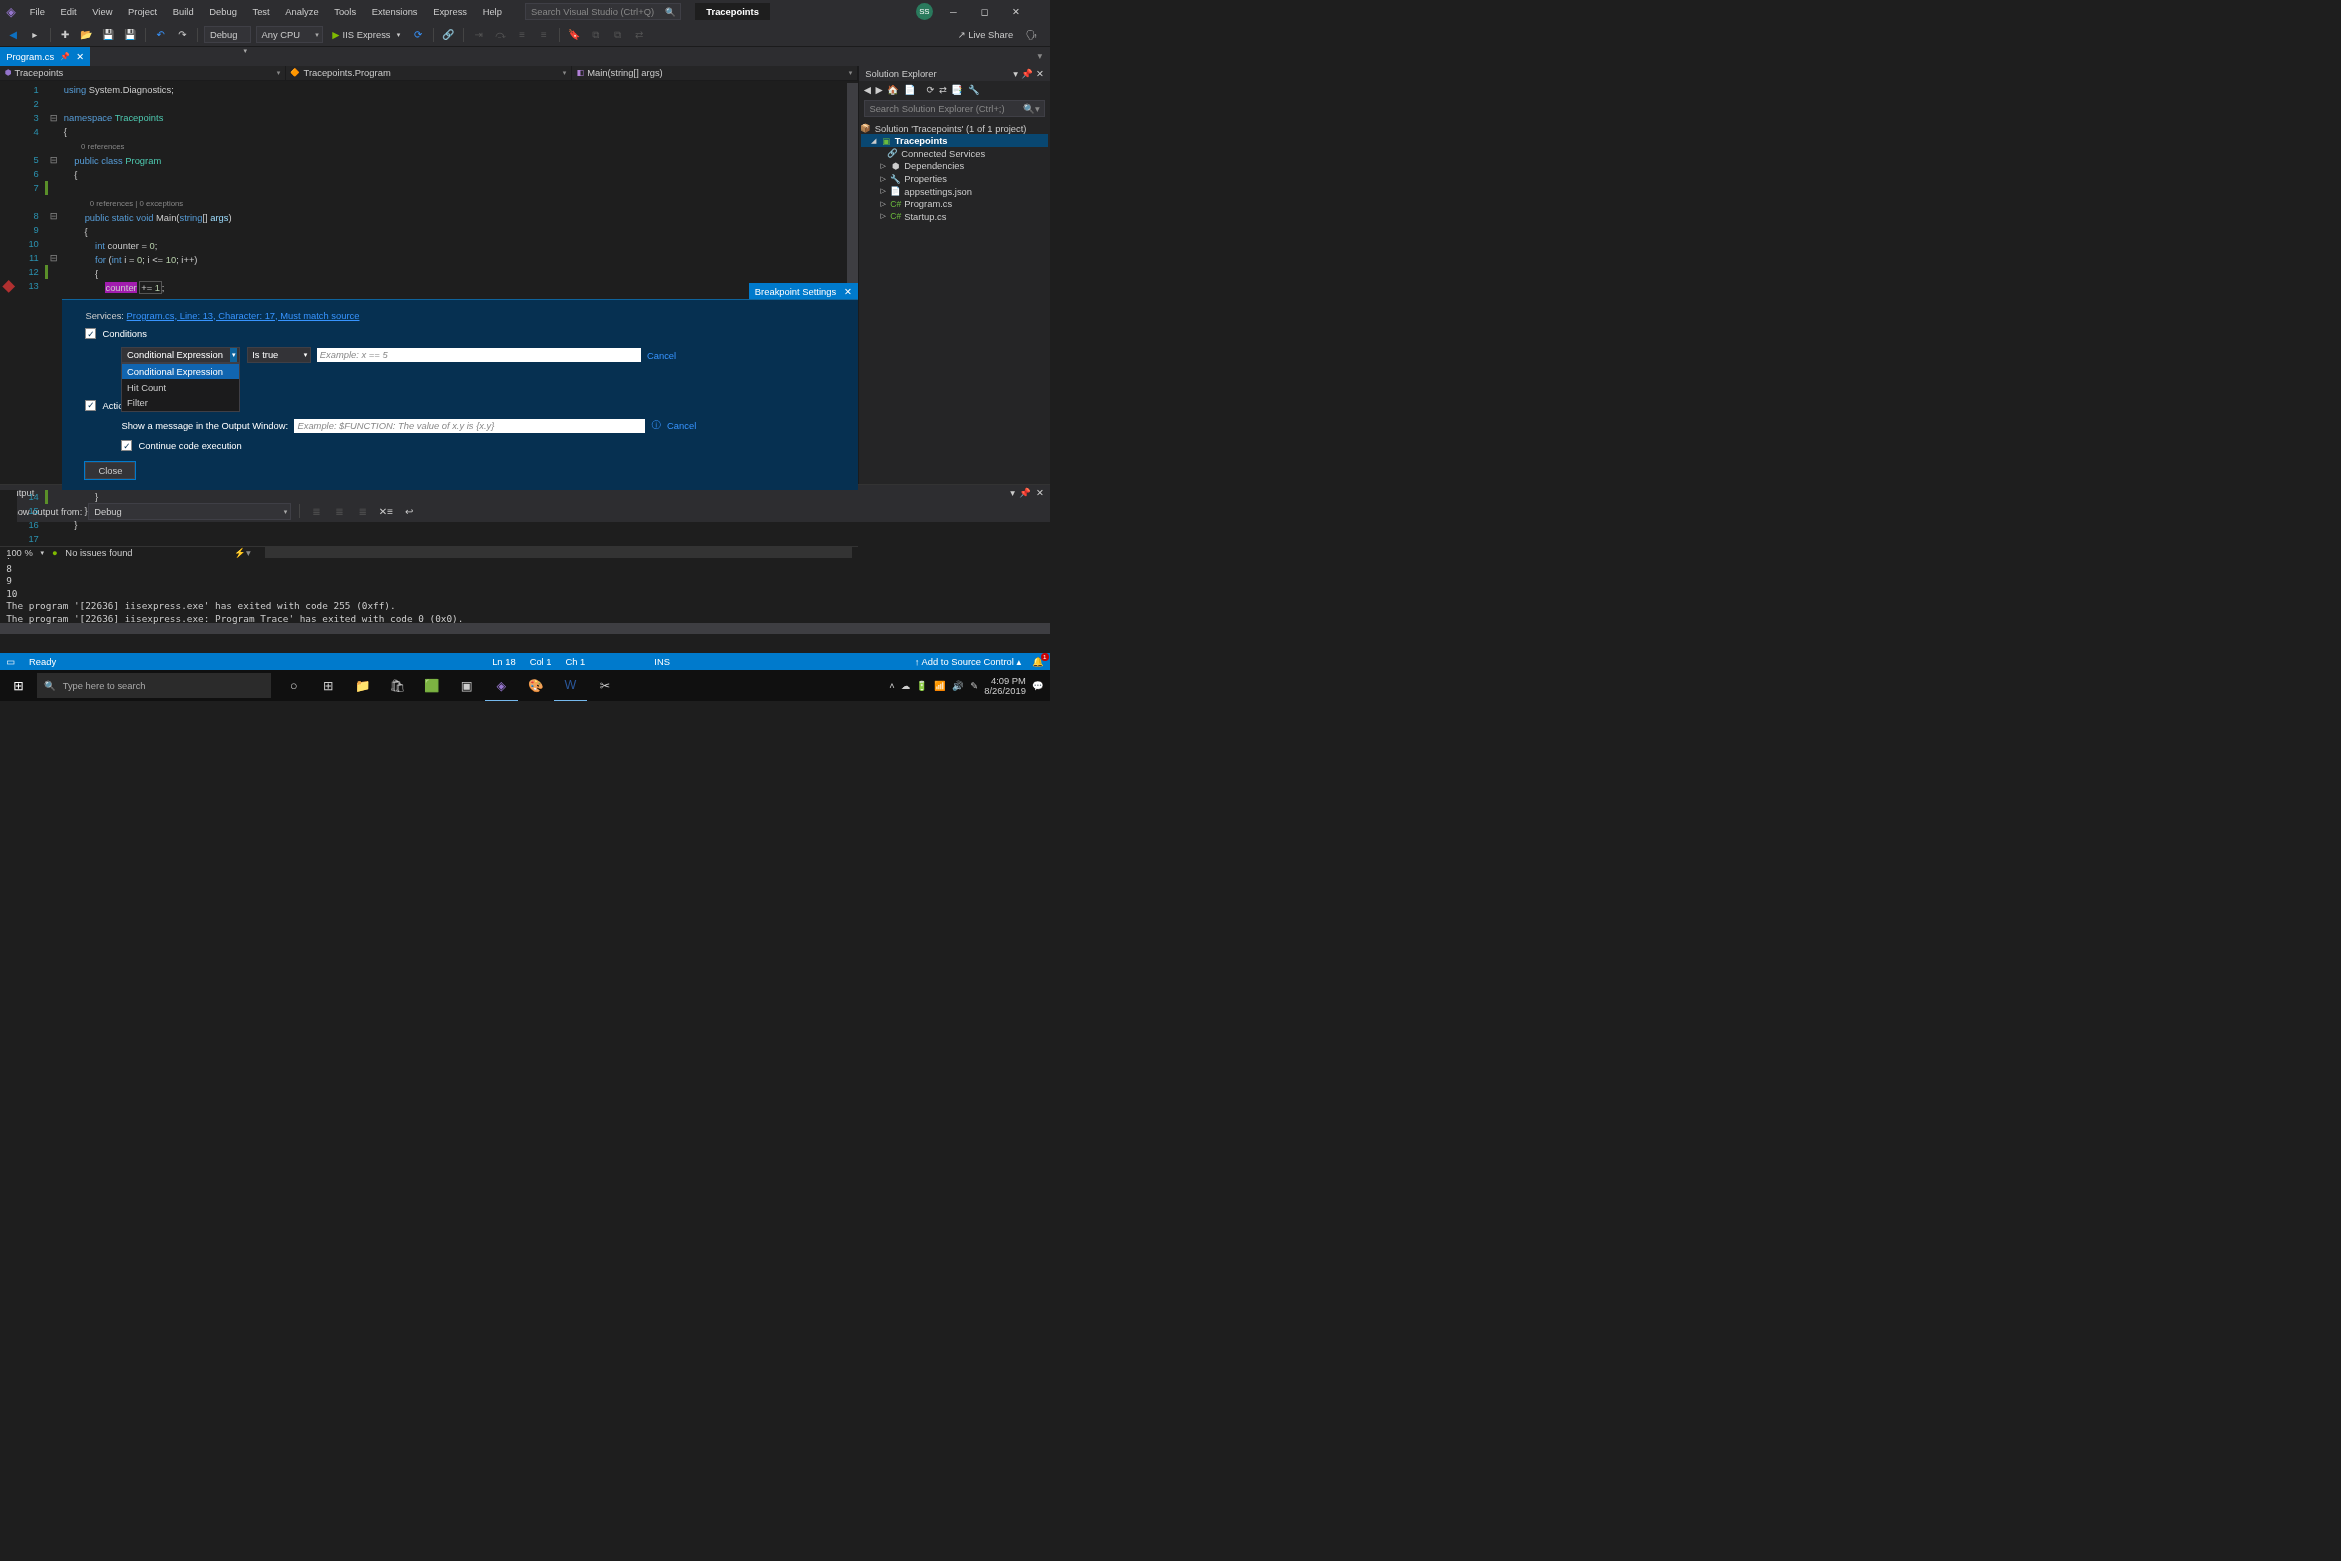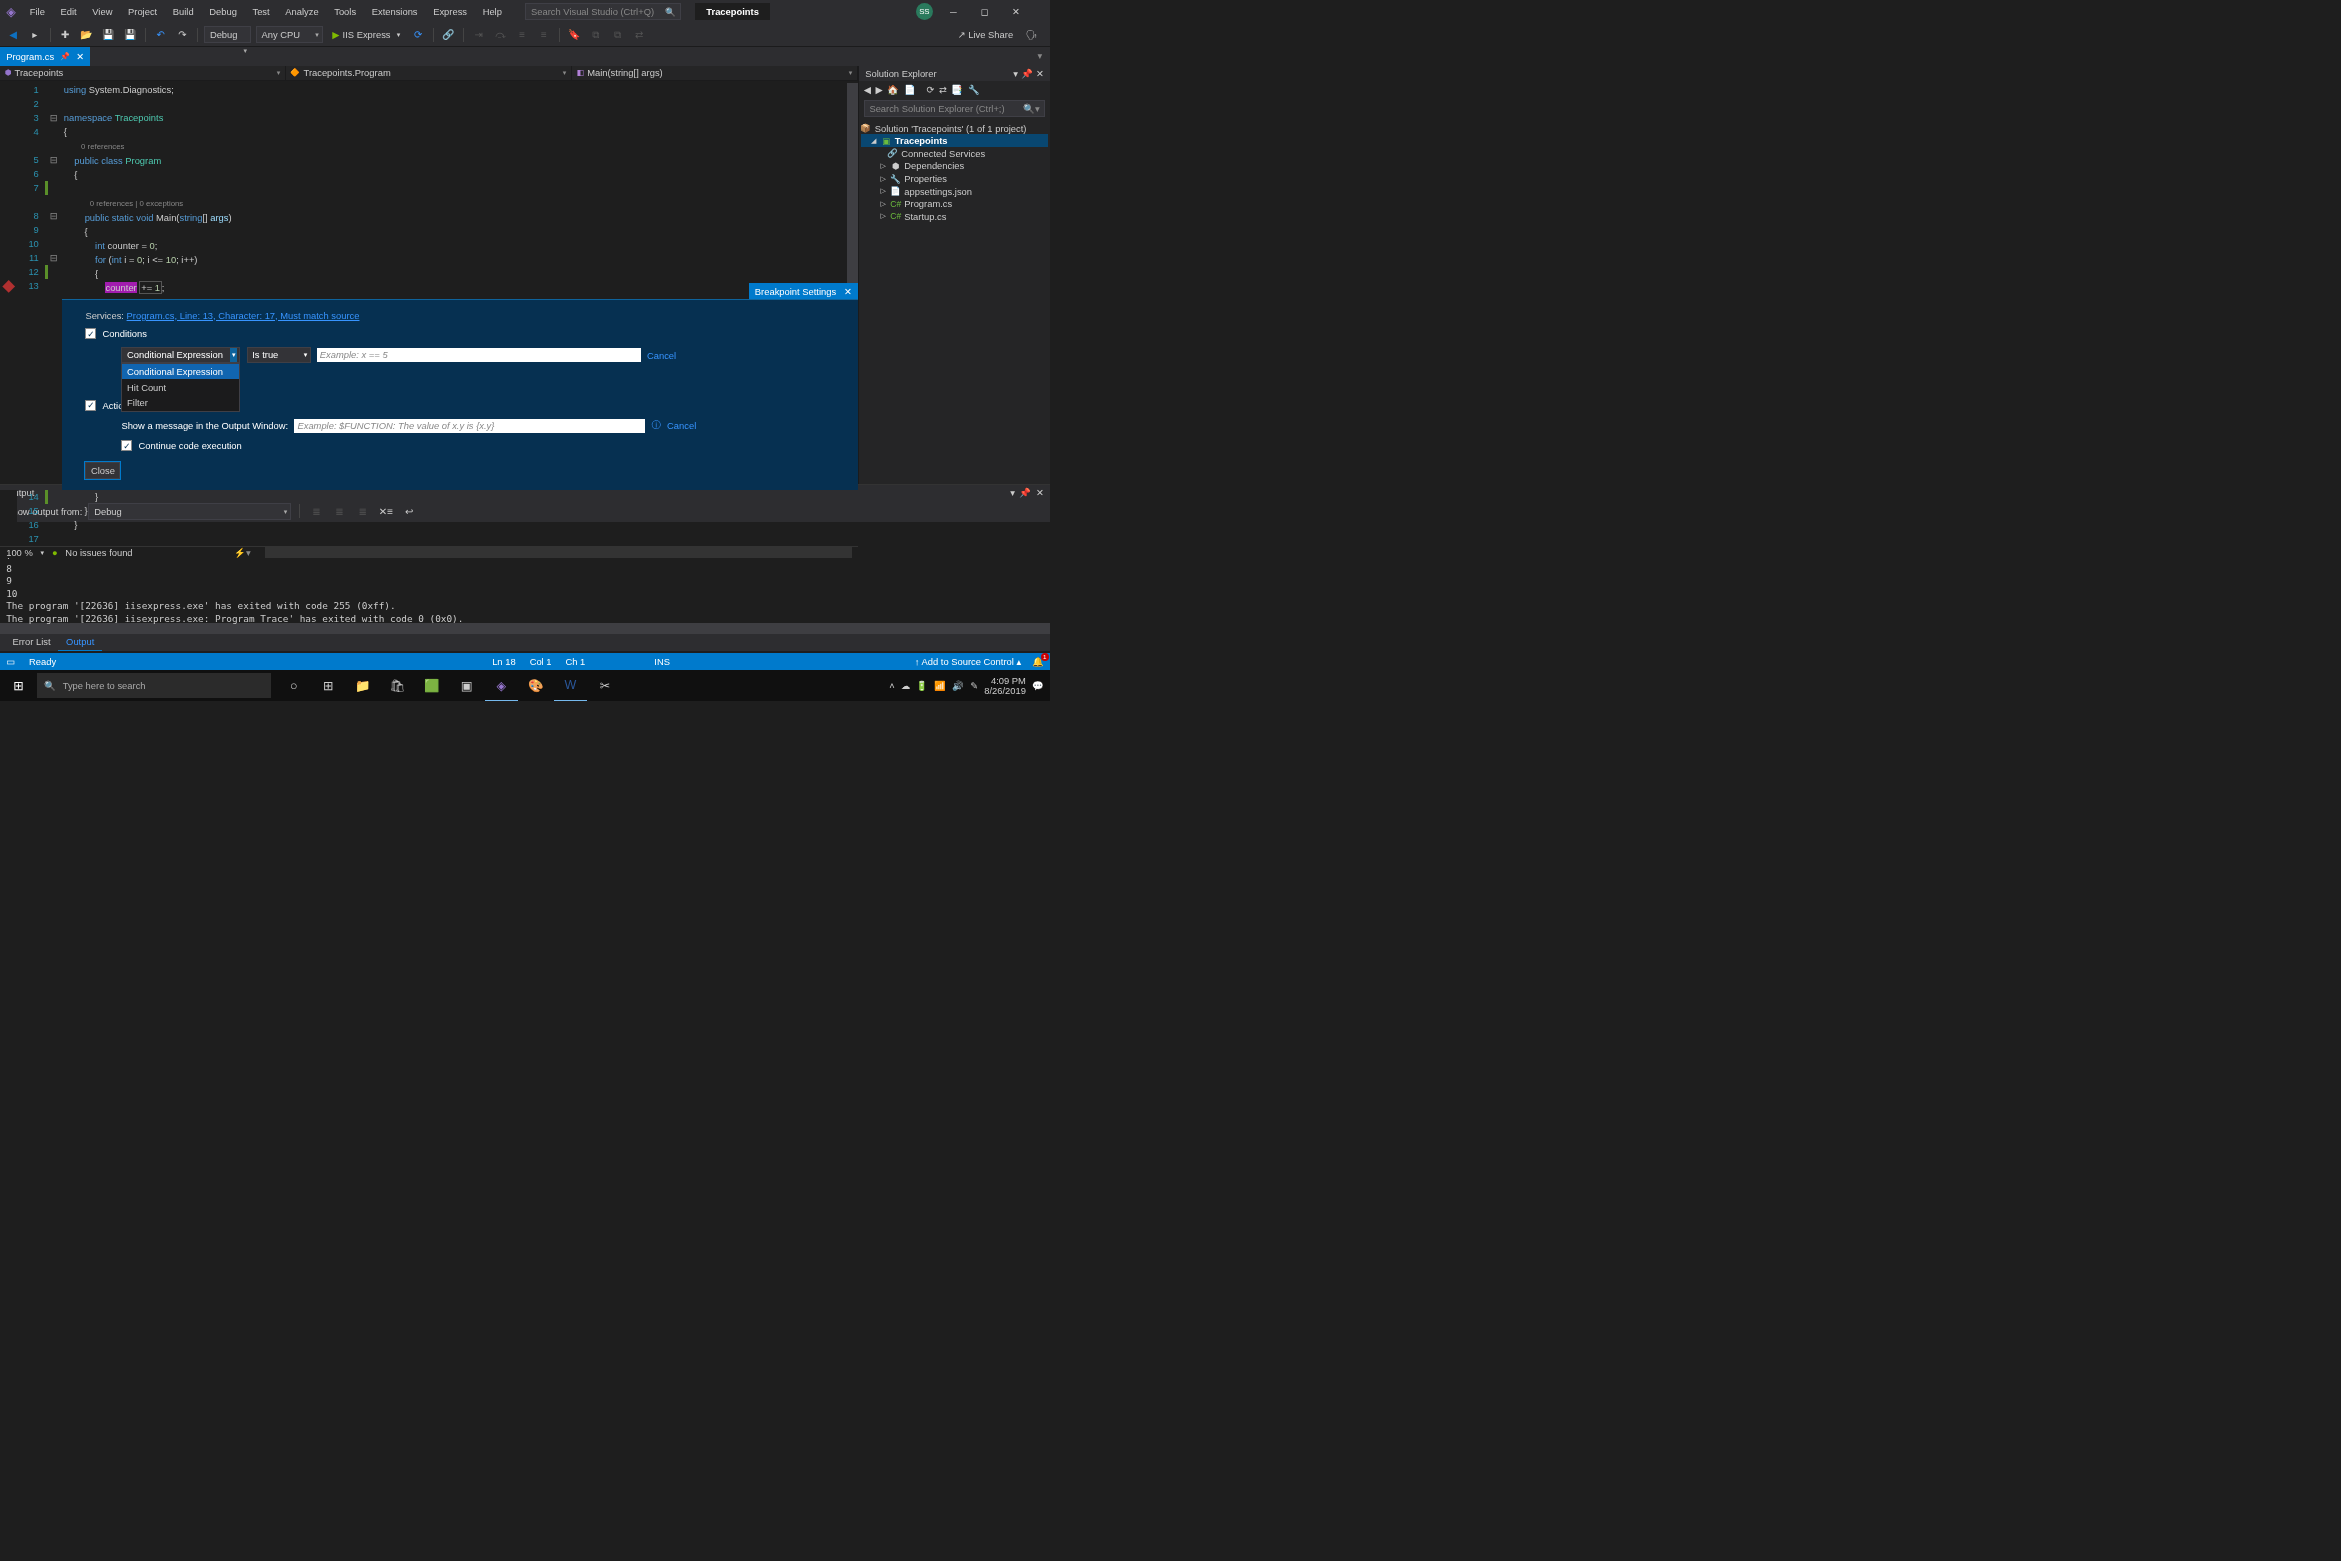--- a/index.html
+++ b/index.html
@@ -55,21 +55,21 @@
 .bp-row { margin-top:7.8px; display:flex; align-items:center; gap:6.2px; }
 .chk { width:11px; height:11px; background:#fff; border:0.8px solid #888; display:inline-flex; align-items:center; justify-content:center; color:#063051; font-size:8.6px; }
 .combo { height:15.6px; background:#333337; border:0.8px solid #3f3f46; color:#fff; padding:0 12.5px 0 4.7px; position:relative; line-height:14px; }
 .combo::after { content:"▾"; position:absolute; right:2.3px; color:#fff; font-size:7px; }
 .combo.blue::after { background:#0e639c; padding:0 1.6px; }
 .txt-input { height:14px; background:#fff; color:#333; padding:0 3.1px; font-style:italic; color:#888; line-height:14px; }
 .link { color:#3794ff; }
 .combo-list { position:absolute; background:#1b1b1c; border:0.8px solid #3f3f46; width:119px; z-index:10; }
 .combo-opt { padding:2.3px 4.7px; color:#ccc; }
 .combo-opt.sel { background:#1165b0; color:#fff; }
-.btn-close { margin-top:11px; width:35px; height:17px; background:#333337; border:0.8px solid #3f3f46; color:#ccc; text-align:center; line-height:15.6px; outline:0.8px solid #007acc; outline-offset:0.8px; }
+.btn-close { margin-top:11px; width:50px; height:17px; background:#333337; border:0.8px solid #3f3f46; color:#ccc; text-align:center; line-height:15.6px; outline:0.8px solid #007acc; outline-offset:0.8px; }
 .editor-status { height:14px; background:#1e1e1e; border-top:0.8px solid #333; display:flex; align-items:center; padding:0 6.2px; color:#ccc; gap:7.8px; font-size:8.6px; }
 .editor-status .ok { color:#7fba00; font-size:9.4px; }
 .right-panel { width:192px; background:#252526; border-left:0.8px solid #1b1b1c; display:flex; flex-direction:column; }
 .panel-title { background:#2d2d30; padding:2.3px 6.2px; color:#ccc; display:flex; align-items:center; }
 .panel-title .icons { margin-left:auto; display:flex; gap:3.1px; font-size:7.8px; }
 .panel-tool { padding:3.1px 4.7px; display:flex; gap:4.7px; color:#ccc; font-size:10px; }
 .se-search { margin:1.6px 4.7px; height:17px; background:#333337; border:0.8px solid #3f3f46; color:#888; padding:0 4.7px; display:flex; align-items:center; }
 .tree { padding:3.1px 1.6px; color:#ccc; }
 .tree-row { display:flex; align-items:center; gap:3.1px; padding:0.8px 0; }
 .tree-row.sel { background:#094771; color:#fff; }
@@ -438,24 +438,20 @@
   </div>
   <div class="out-body">5
 6
 7
 8
 9
 10
 The program '[22636] iisexpress.exe' has exited with code 255 (0xff).
 The program '[22636] iisexpress.exe: Program Trace' has exited with code 0 (0x0).</div>
   <div class="scroll-h-wrap"></div>
-  <div class="bottom-tabs">
-    <div class="bt-tab">Error List</div>
-    <div class="bt-tab active">Output</div>
-  </div>
 </div>
 
 <div class="statusbar">
   <span>▭</span>
   <span>Ready</span>
   <span style="margin-left:422px">Ln 18</span>
   <span>Col 1</span>
   <span>Ch 1</span>
   <span style="margin-left:55px">INS</span>
   <div class="right">

